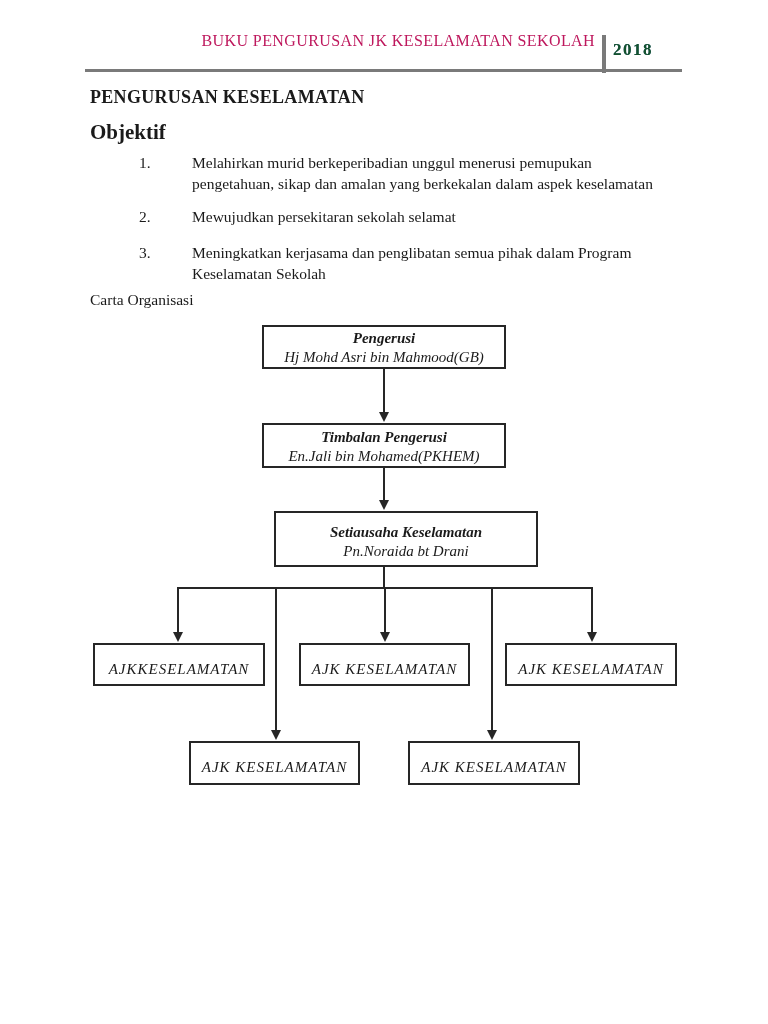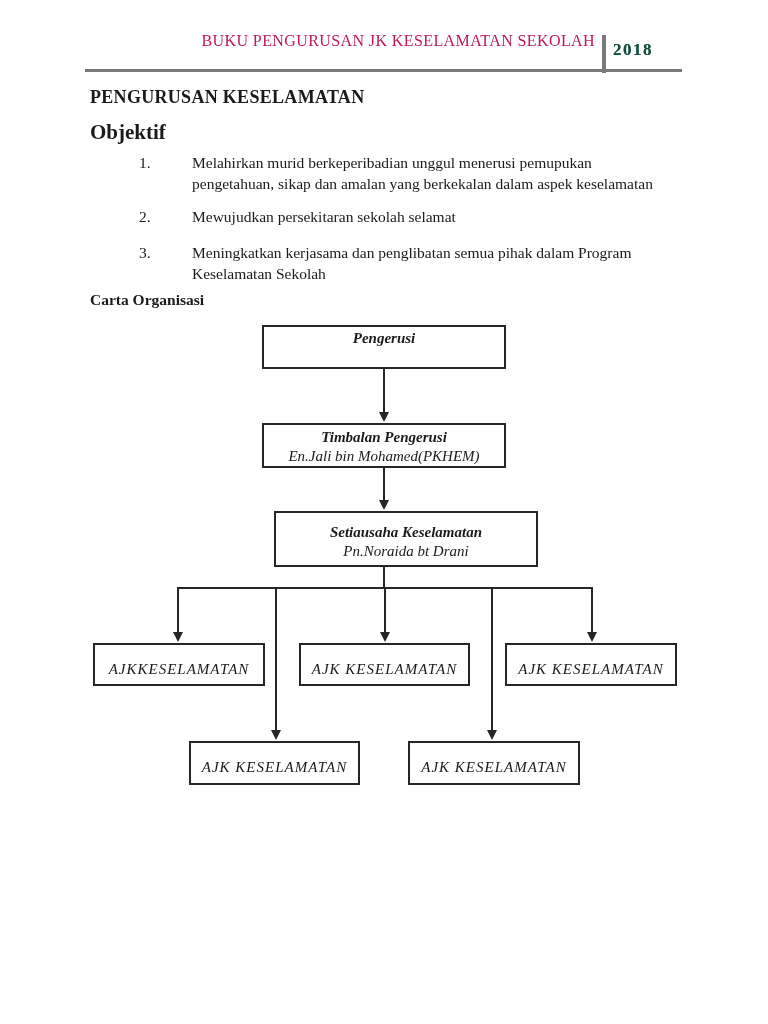--- a/index.html
+++ b/index.html
@@ -23,21 +23,21 @@
   .hdr-year {
     left: 613px; top: 40px;
     font-size: 17px; font-weight: bold; letter-spacing: 1.5px;
     color: #14532d; text-shadow: 0 0 0.4px #4a6f9e;
   }
   .hdr-rule { left: 85px; top: 69px; width: 597px; height: 3px; background: #7a7a7a; }
 
   
   .sec-title { left: 90px; top: 87px; font-size: 18px; font-weight: bold; letter-spacing: 0.3px; }
   .obj-head  { left: 90px; top: 120px; font-size: 21px; font-weight: bold; }
-  .carta-head{ left: 90px; top: 291px; font-size: 15.5px; font-weight: bold; }
+  .carta-head{ left: 90px; top: 291px; font-size: 15.5px; font-weight: normal; }
 
   
   .obj-item { left: 0; width: 768px; font-size: 15.5px; line-height: 21px; }
   .obj-num  { position: absolute; left: 139px; top: 0; }
   .obj-text { position: absolute; left: 192px; top: 0; width: 482px; }
   .obj-1 { top: 152px; } .obj-2 { top: 206px; } .obj-3 { top: 242px; }
 
   
   .obox {
     position: absolute;
@@ -103,20 +103,21 @@
     <polygon points="178,642 173,632 183,632"></polygon>
     <polygon points="385,642 380,632 390,632"></polygon>
     <polygon points="592,642 587,632 597,632"></polygon>
     <polygon points="276,740 271,730 281,730"></polygon>
     <polygon points="492,740 487,730 497,730"></polygon>
   </g>
 </svg>
 
 <div class="obox b-pengerusi">
   <div class="t">Pengerusi</div>
+  <div>Hj Mohd Asri bin Mahmood(GB)</div>
 </div>
 
 <div class="obox b-timbalan">
   <div class="t">Timbalan Pengerusi</div>
   <div>En.Jali bin Mohamed(PKHEM)</div>
 </div>
 
 <div class="obox b-setiausaha">
   <div class="t">Setiausaha Keselamatan</div>
   <div>Pn.Noraida bt Drani</div>

